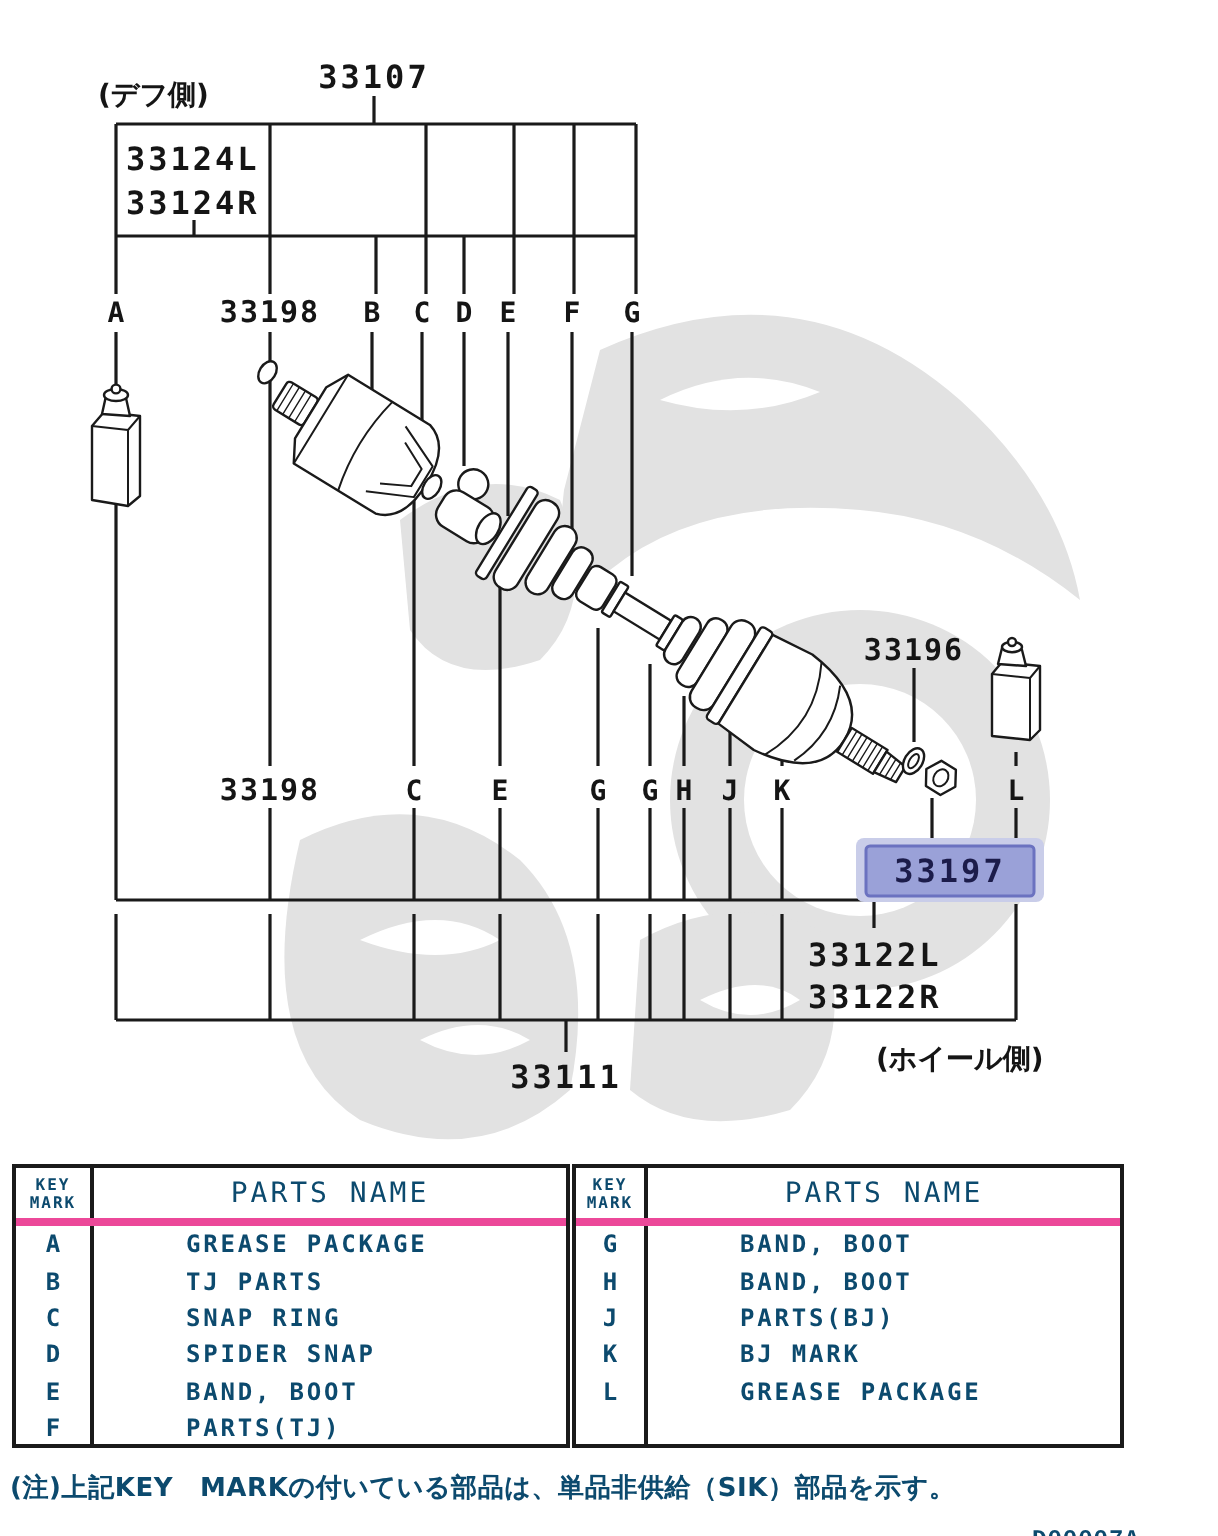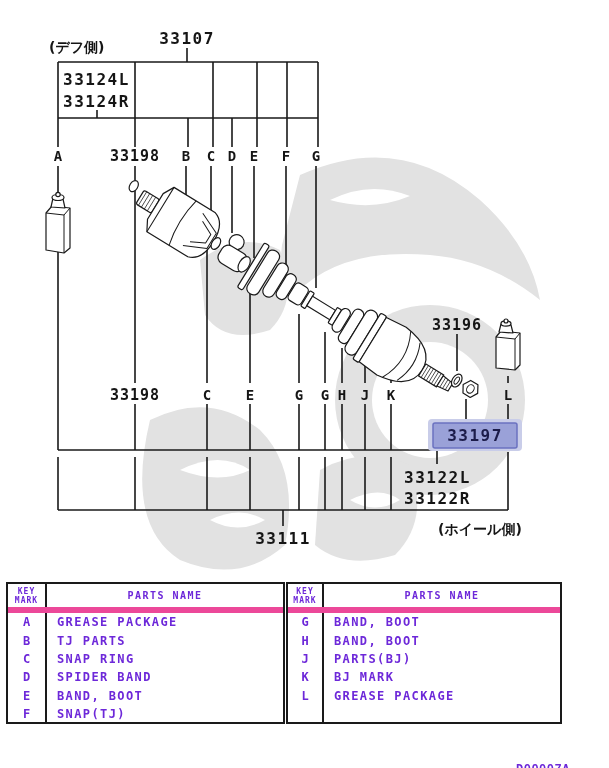--- a/index.html
+++ b/index.html
@@ -1,38 +1,38 @@
 <!DOCTYPE html>
 <html><head>
 <meta charset="utf-8">
 <style>
   html,body{margin:0;padding:0;background:#fff;}
   .page{position:relative;width:609px;height:768px;background:#fff;overflow:hidden;
-        font-family:"DejaVu Sans",sans-serif;color:#6d28d9;}
+        font-family:"DejaVu Sans",sans-serif;color:#0c4a6e;}
   svg text{fill:#151515;}
   .pn{font-family:"DejaVu Sans Mono",monospace;font-weight:bold;font-size:16px;letter-spacing:1.5px;}
   .pn-sm{font-family:"DejaVu Sans Mono",monospace;font-weight:bold;font-size:15px;letter-spacing:1px;}
   .km{font-family:"DejaVu Sans Mono",monospace;font-weight:bold;font-size:14px;}
   .jp{font-family:"DejaVu Sans",sans-serif;font-weight:bold;font-size:14px;}
   .hl-txt{font-family:"DejaVu Sans Mono",monospace;font-weight:bold;font-size:16px;letter-spacing:1.5px;fill:#1c1c4a;}
 
   .ktable{position:absolute;height:142px;border:2px solid #1a1a1a;box-sizing:border-box;background:transparent;}
-  .thead{display:flex;height:29px;border-bottom:6px solid #ec4899;box-sizing:border-box;}
+  .thead{display:flex;height:29px;border-bottom:4px solid #ec4899;box-sizing:border-box;}
   .th-key{display:flex;flex-direction:column;align-items:center;justify-content:center;
           border-right:2px solid #1a1a1a;box-sizing:border-box;
           font-family:"DejaVu Sans Mono",monospace;font-weight:bold;font-size:8px;line-height:9px;letter-spacing:1px;}
   .th-name{flex:1;display:flex;align-items:center;justify-content:center;
-          font-family:"DejaVu Sans Mono",monospace;font-weight:bold;font-size:10px;letter-spacing:1.5px;}
+          font-family:"DejaVu Sans Mono",monospace;font-weight:normal;font-size:14px;letter-spacing:1.5px;}
   .tbody{display:block;}
   .trow{display:flex;height:18.4px;align-items:center;}
   .td-key{display:flex;align-items:center;justify-content:center;align-self:stretch;
           border-right:2px solid #1a1a1a;box-sizing:border-box;
           font-family:"DejaVu Sans Mono",monospace;font-weight:bold;font-size:12px;}
   .td-name{padding-left:10px;font-family:"DejaVu Sans Mono",monospace;font-weight:bold;
-          font-size:12px;letter-spacing:1.4px;white-space:nowrap;}
+          font-size:12px;letter-spacing:1.4px;white-space:nowrap;margin-left:36px;}
   .w39{width:39px;} .w36{width:36px;}
 
   .note{position:absolute;left:5px;top:735px;width:470px;
         font-weight:bold;font-size:13px;letter-spacing:0.3px;white-space:nowrap;}
   .doccode{position:absolute;left:516px;top:763px;
         font-family:Liberation Mono, monospace;font-weight:bold;font-size:12px;letter-spacing:0.5px;}
 </style>
 </head>
 <body>
 
@@ -168,29 +168,29 @@
       <div class="trow">
           <div class="td-key w39">B</div>
           <div class="td-name">TJ PARTS</div>
         </div>
       <div class="trow">
           <div class="td-key w39">C</div>
           <div class="td-name">SNAP RING</div>
         </div>
       <div class="trow">
           <div class="td-key w39">D</div>
-          <div class="td-name">SPIDER BAND</div>
+          <div class="td-name">SPIDER SNAP</div>
         </div>
       <div class="trow">
           <div class="td-key w39">E</div>
           <div class="td-name">BAND, BOOT</div>
         </div>
       <div class="trow">
           <div class="td-key w39">F</div>
-          <div class="td-name">SNAP(TJ)</div>
+          <div class="td-name">PARTS(TJ)</div>
         </div>
     </div>
   </div>
 
   
   <div class="ktable" style="left:286px;top:582px;width:276px;">
     <div class="thead">
       <div class="th-key w36">
         <span>KEY</span>
         <span>MARK</span>
@@ -218,15 +218,16 @@
           <div class="td-key w36">L</div>
           <div class="td-name">GREASE PACKAGE</div>
         </div>
       <div class="trow">
           <div class="td-key w36"></div>
           <div class="td-name"></div>
         </div>
     </div>
   </div>
 
+  <div class="note">(注)上記KEY　MARKの付いている部品は、単品非供給（SIK）部品を示す。</div>
   <div class="doccode">D00007A</div>
 
 </div>
 
 </body></html>

